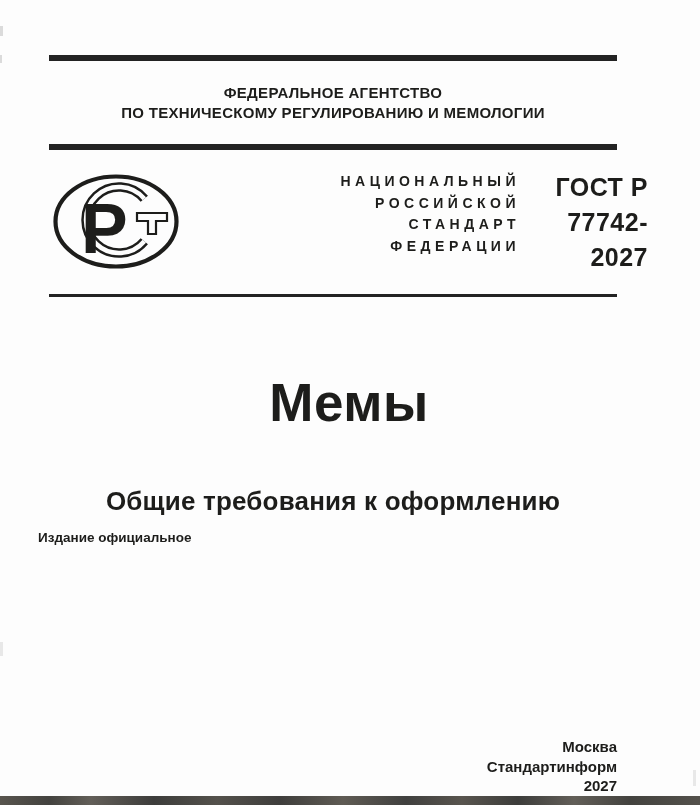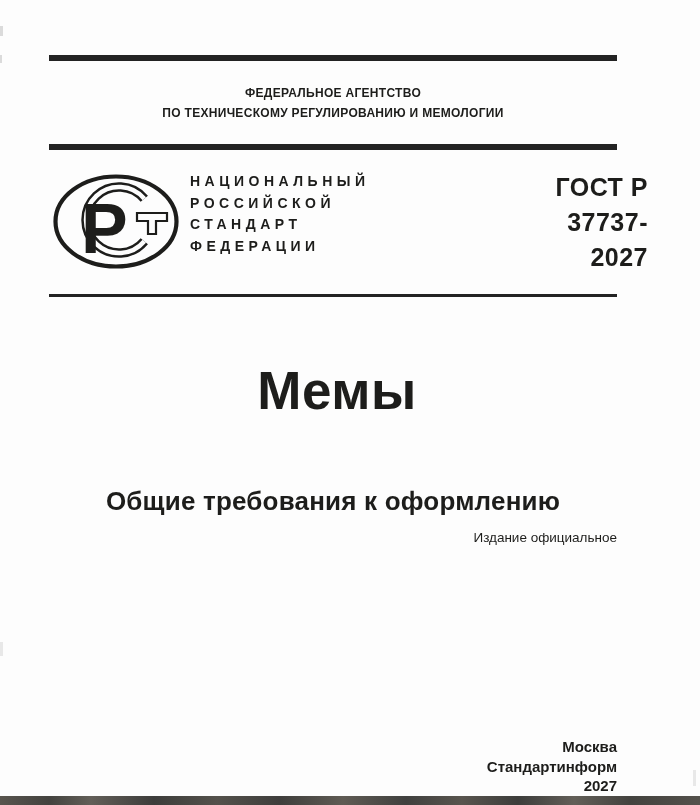--- a/index.html
+++ b/index.html
@@ -29,38 +29,38 @@
   .rule-mid  { top: 144px; height: 6px; }
   .rule-thin { top: 294px; height: 3px; }
 
   
   .agency {
     position: absolute;
     left: 49px;
     top: 83px;
     width: 568px;
     text-align: center;
-    font-size: 12px;
+    font-size: 15px;
     font-weight: bold;
     line-height: 20px;
     letter-spacing: 0.3px;
   }
 
   
   .logo {
     position: absolute;
     left: 52px;
     top: 172px;
   }
   .std-label {
     position: absolute;
     left: 190px;
     top: 171px;
     width: 330px;
-    text-align: left;
+    text-align: right;
     font-size: 14px;
     font-weight: bold;
     letter-spacing: 4.5px;
     line-height: 21.5px;
   }
   .designation {
     position: absolute;
     left: 528px;
     top: 170px;
     width: 120px;
@@ -70,46 +70,46 @@
     line-height: 35px;
     letter-spacing: 0.5px;
   }
 
   
   .doc-title {
     position: absolute;
     left: 49px;
     top: 358px;
     width: 568px;
-    margin: 4px;
+    margin: 16px;
     text-align: center;
     font-size: 53px;
     font-weight: bold;
     line-height: 1.1;
     letter-spacing: 0.5px;
   }
   .doc-subtitle {
     position: absolute;
     left: 49px;
     top: 444px;
     width: 568px;
     text-align: center;
     font-size: 26px;
     font-weight: bold;
     letter-spacing: 0.2px;
     margin-top: 42px;
   }
   .edition {
     position: absolute;
-    left: 49px;
+    left: 38px;
     top: 530px;
     width: 568px;
-    text-align: right;
+    text-align: left;
     font-size: 13.5px;
-    font-weight: normal;
+    font-weight: bold;
   }
 
   
   .imprint {
     position: absolute;
     left: 49px;
     top: 737px;
     width: 568px;
     text-align: right;
     font-size: 15px;
@@ -165,21 +165,21 @@
 
   <div class="std-label">
     <div>НАЦИОНАЛЬНЫЙ</div>
     <div>РОССИЙСКОЙ</div>
     <div>СТАНДАРТ</div>
     <div>ФЕДЕРАЦИИ</div>
   </div>
 
   <div class="designation">
     <div>ГОСТ Р</div>
-    <div>37737-</div>
+    <div>77742-</div>
     <div>2027</div>
   </div>
 
   <div class="rule rule-thin"></div>
 
   <h1 class="doc-title">Мемы</h1>
 
   <div class="doc-subtitle">Общие требования к оформлению</div>
 
   <div class="edition">Издание официальное</div>

